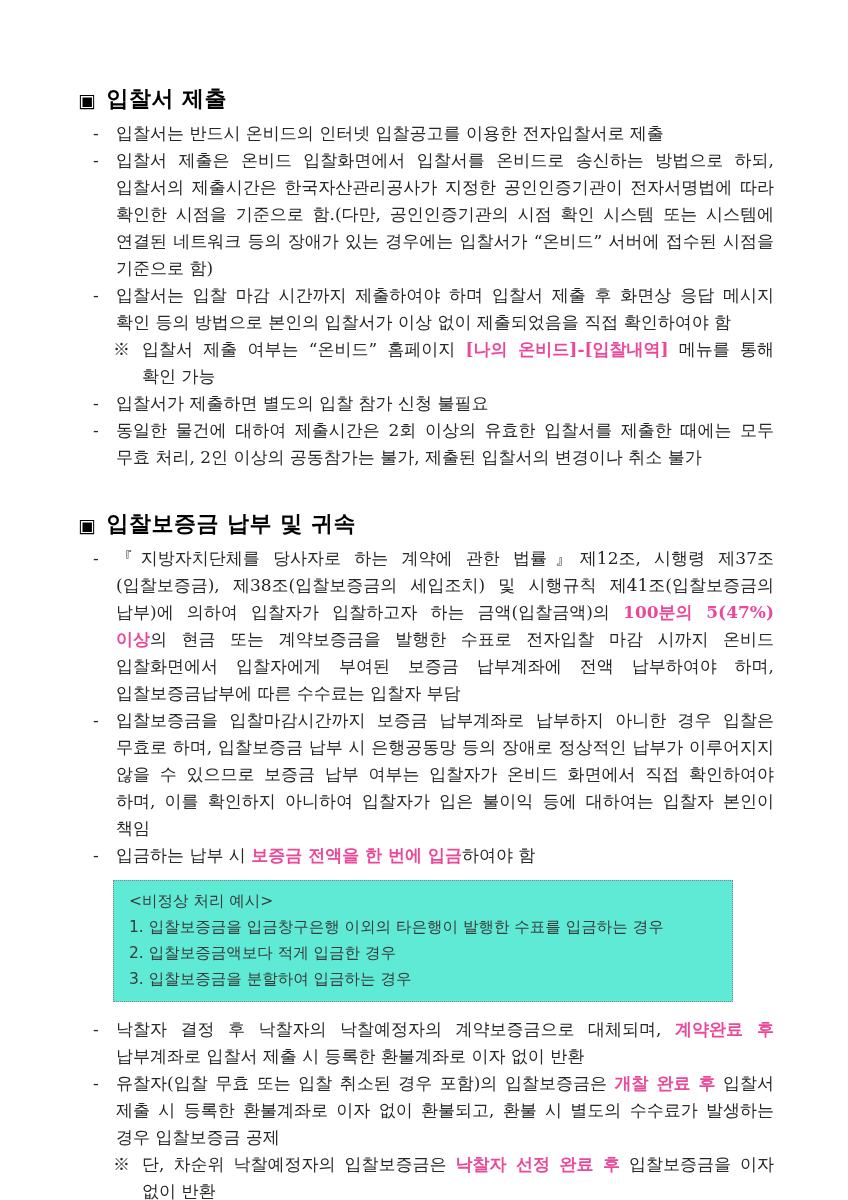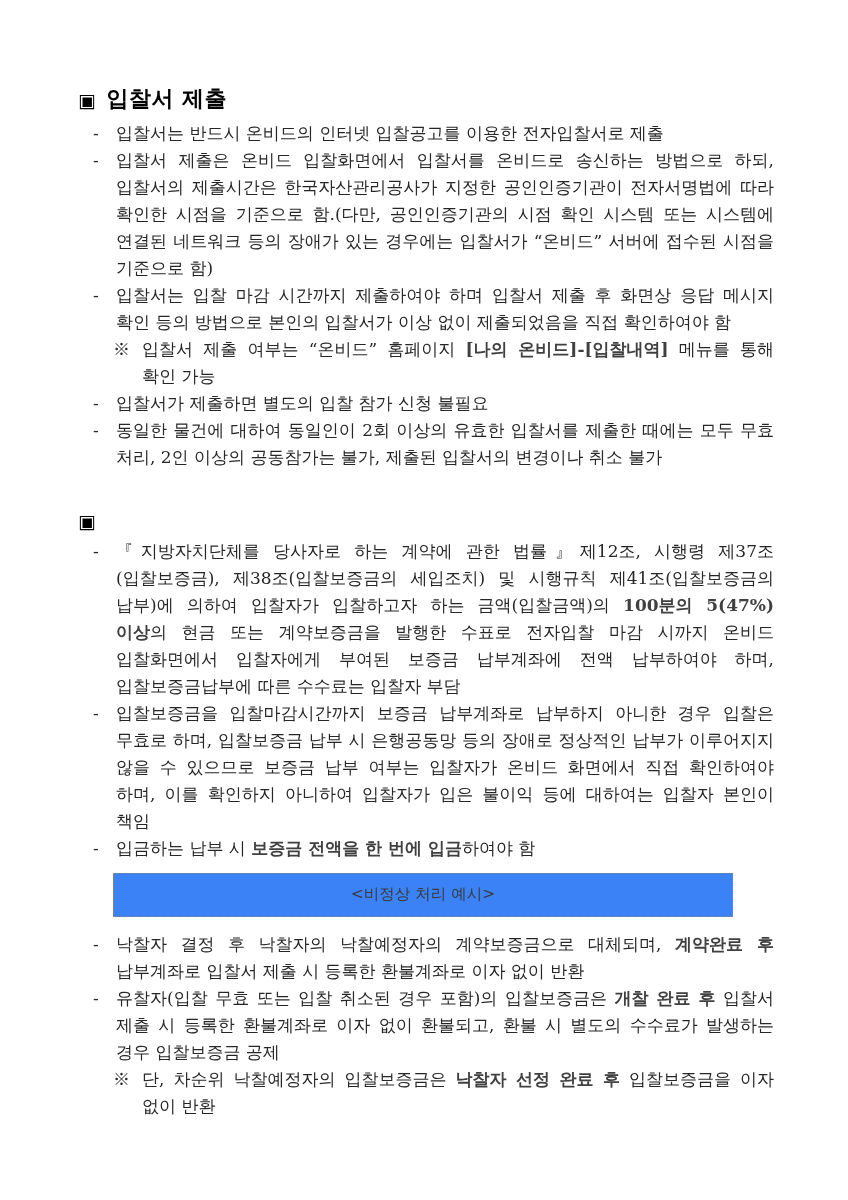--- a/index.html
+++ b/index.html
@@ -58,34 +58,34 @@
   }
   .item .text {
     flex: 1;
     text-align: justify;
     word-break: keep-all;
   }
   .item.note { padding-left: 20px; }
   .item.note .marker { width: 29px; }
   .item .text b, .item .text strong {
     font-weight: bold;
-    color: #404040;
+    color: #ec4899;
   }
   .example-box {
     box-sizing: border-box;
     margin: 11px 0 14px 20px;
     width: 620px;
-    background: #3b82f6;
+    background: #5eead4;
     border: 1px dotted #858585;
     padding: 7px 15px 9px 15px;
     font-family: "DejaVu Sans", "Liberation Sans", sans-serif;
     font-size: 15.5px;
     line-height: 26px;
     color: #3a3a3a;
-    text-align: center;
+    text-align: left;
   }
   .example-box .box-line { white-space: normal; word-break: keep-all; }
 </style>
 </head>
 <body>
 
 <div class="page">
     <div class="section">
       <div class="section-title">
         <span class="sq-icon">▣</span>
@@ -107,43 +107,47 @@
         <div class="item note">
           <span class="marker">※</span>
           <div class="text"><span class="run">입찰서 제출 여부는 “온비드” 홈페이지 </span><b class="run">[나의 온비드]-[입찰내역]</b><span class="run"> 메뉴를 통해 확인 가능</span></div>
         </div>
         <div class="item">
           <span class="marker">-</span>
           <div class="text"><span class="run">입찰서가 제출하면 별도의 입찰 참가 신청 불필요</span></div>
         </div>
         <div class="item">
           <span class="marker">-</span>
-          <div class="text"><span class="run">동일한 물건에 대하여 동일인이 2회 이상의 유효한 입찰서를 제출한 때에는 모두 무효 처리, 2인 이상의 공동참가는 불가, 제출된 입찰서의 변경이나 취소 불가</span></div>
+          <div class="text"><span class="run">동일한 물건에 대하여 제출시간은 2회 이상의 유효한 입찰서를 제출한 때에는 모두 무효 처리, 2인 이상의 공동참가는 불가, 제출된 입찰서의 변경이나 취소 불가</span></div>
         </div>
       </div>
     </div>
     <div class="section">
       <div class="section-title">
         <span class="sq-icon">▣</span>
+        <span class="title-text">입찰보증금 납부 및 귀속</span>
       </div>
       <div class="items">
         <div class="item">
           <span class="marker">-</span>
           <div class="text"><span class="run">『지방자치단체를 당사자로 하는 계약에 관한 법률』제12조, 시행령 제37조 (입찰보증금), 제38조(입찰보증금의 세입조치) 및 시행규칙 제41조(입찰보증금의 납부)에 의하여 입찰자가 입찰하고자 하는 금액(입찰금액)의 </span><b class="run">100분의 5(47%) 이상</b><span class="run">의 현금 또는 계약보증금을 발행한 수표로 전자입찰 마감 시까지 온비드 입찰화면에서 입찰자에게 부여된 보증금 납부계좌에 전액 납부하여야 하며, 입찰보증금납부에 따른 수수료는 입찰자 부담</span></div>
         </div>
         <div class="item">
           <span class="marker">-</span>
           <div class="text"><span class="run">입찰보증금을 입찰마감시간까지 보증금 납부계좌로 납부하지 아니한 경우 입찰은 무효로 하며, 입찰보증금 납부 시 은행공동망 등의 장애로 정상적인 납부가 이루어지지 않을 수 있으므로 보증금 납부 여부는 입찰자가 온비드 화면에서 직접 확인하여야 하며, 이를 확인하지 아니하여 입찰자가 입은 불이익 등에 대하여는 입찰자 본인이 책임</span></div>
         </div>
         <div class="item">
           <span class="marker">-</span>
           <div class="text"><span class="run">입금하는 납부 시 </span><b class="run">보증금 전액을 한 번에 입금</b><span class="run">하여야 함</span></div>
         </div>
         <div class="example-box">
           <div class="box-line box-title">&lt;비정상 처리 예시&gt;</div>
+          <div class="box-line">1. 입찰보증금을 입금창구은행 이외의 타은행이 발행한 수표를 입금하는 경우</div>
+          <div class="box-line">2. 입찰보증금액보다 적게 입금한 경우</div>
+          <div class="box-line">3. 입찰보증금을 분할하여 입금하는 경우</div>
         </div>
         <div class="item">
           <span class="marker">-</span>
           <div class="text"><span class="run">낙찰자 결정 후 낙찰자의 낙찰예정자의 계약보증금으로 대체되며, </span><b class="run">계약완료 후</b><span class="run"> 납부계좌로 입찰서 제출 시 등록한 환불계좌로 이자 없이 반환</span></div>
         </div>
         <div class="item">
           <span class="marker">-</span>
           <div class="text"><span class="run">유찰자(입찰 무효 또는 입찰 취소된 경우 포함)의 입찰보증금은 </span><b class="run">개찰 완료 후</b><span class="run"> 입찰서 제출 시 등록한 환불계좌로 이자 없이 환불되고, 환불 시 별도의 수수료가 발생하는 경우 입찰보증금 공제</span></div>
         </div>
         <div class="item note">

